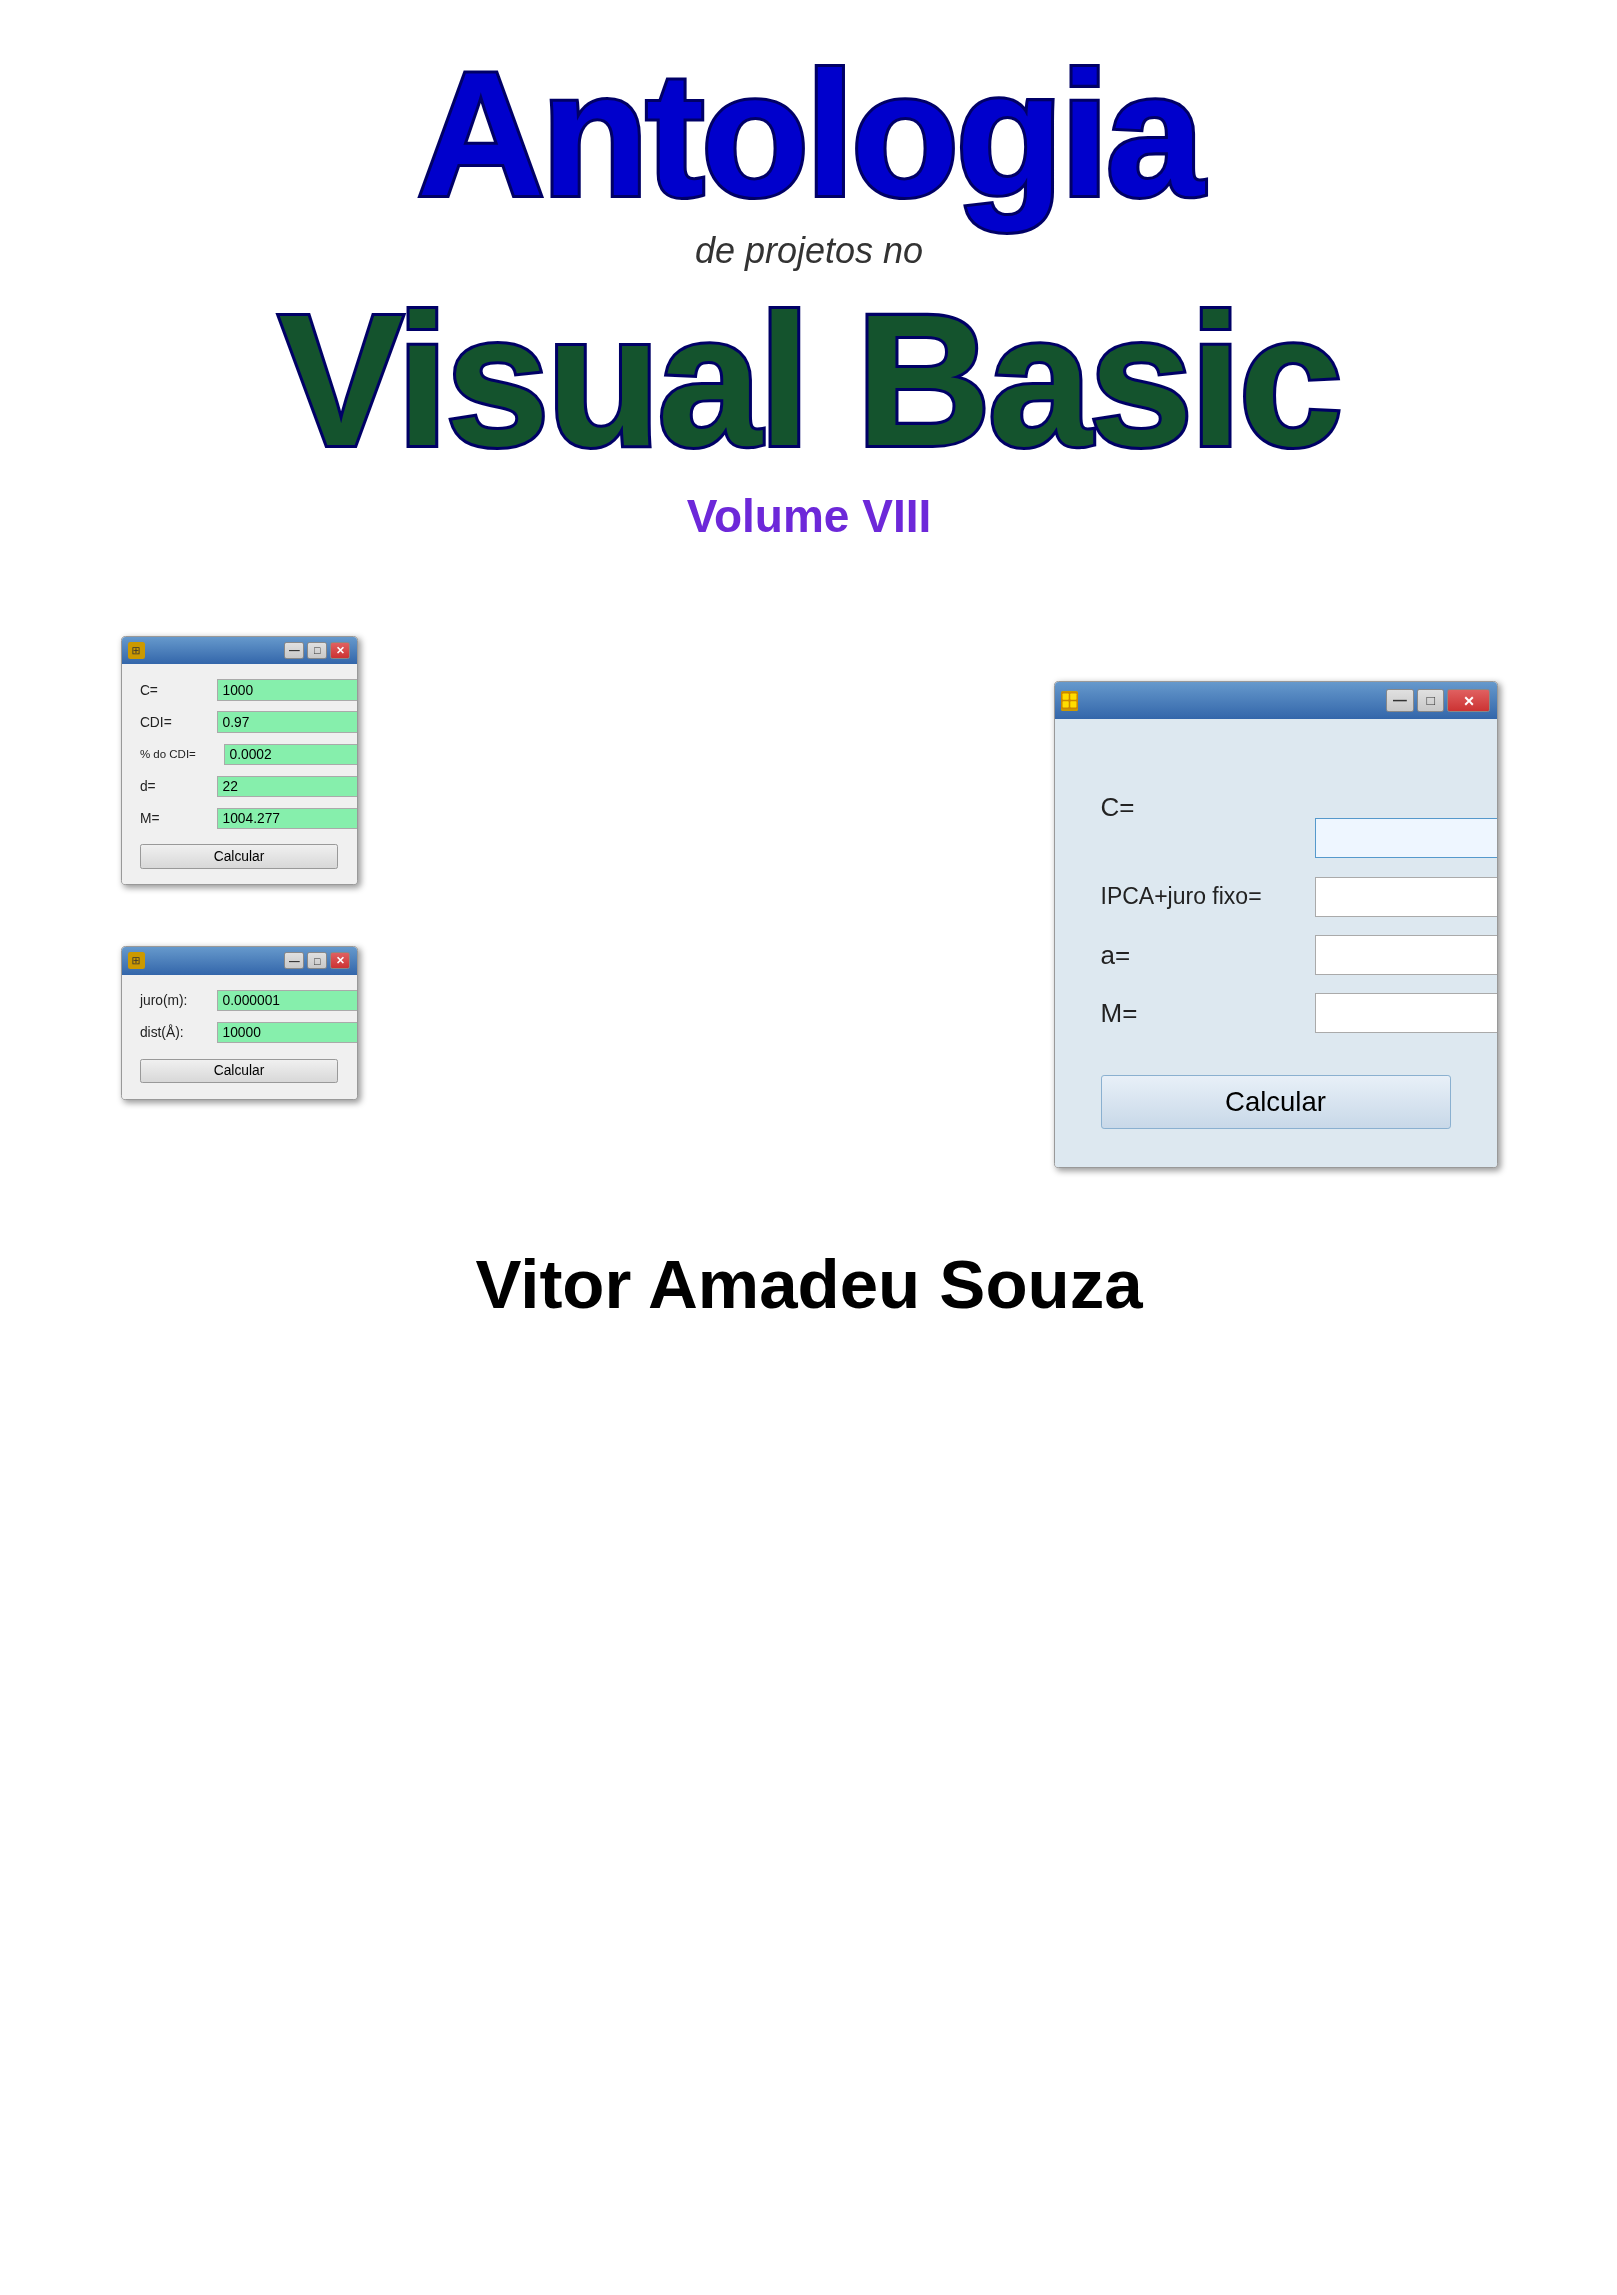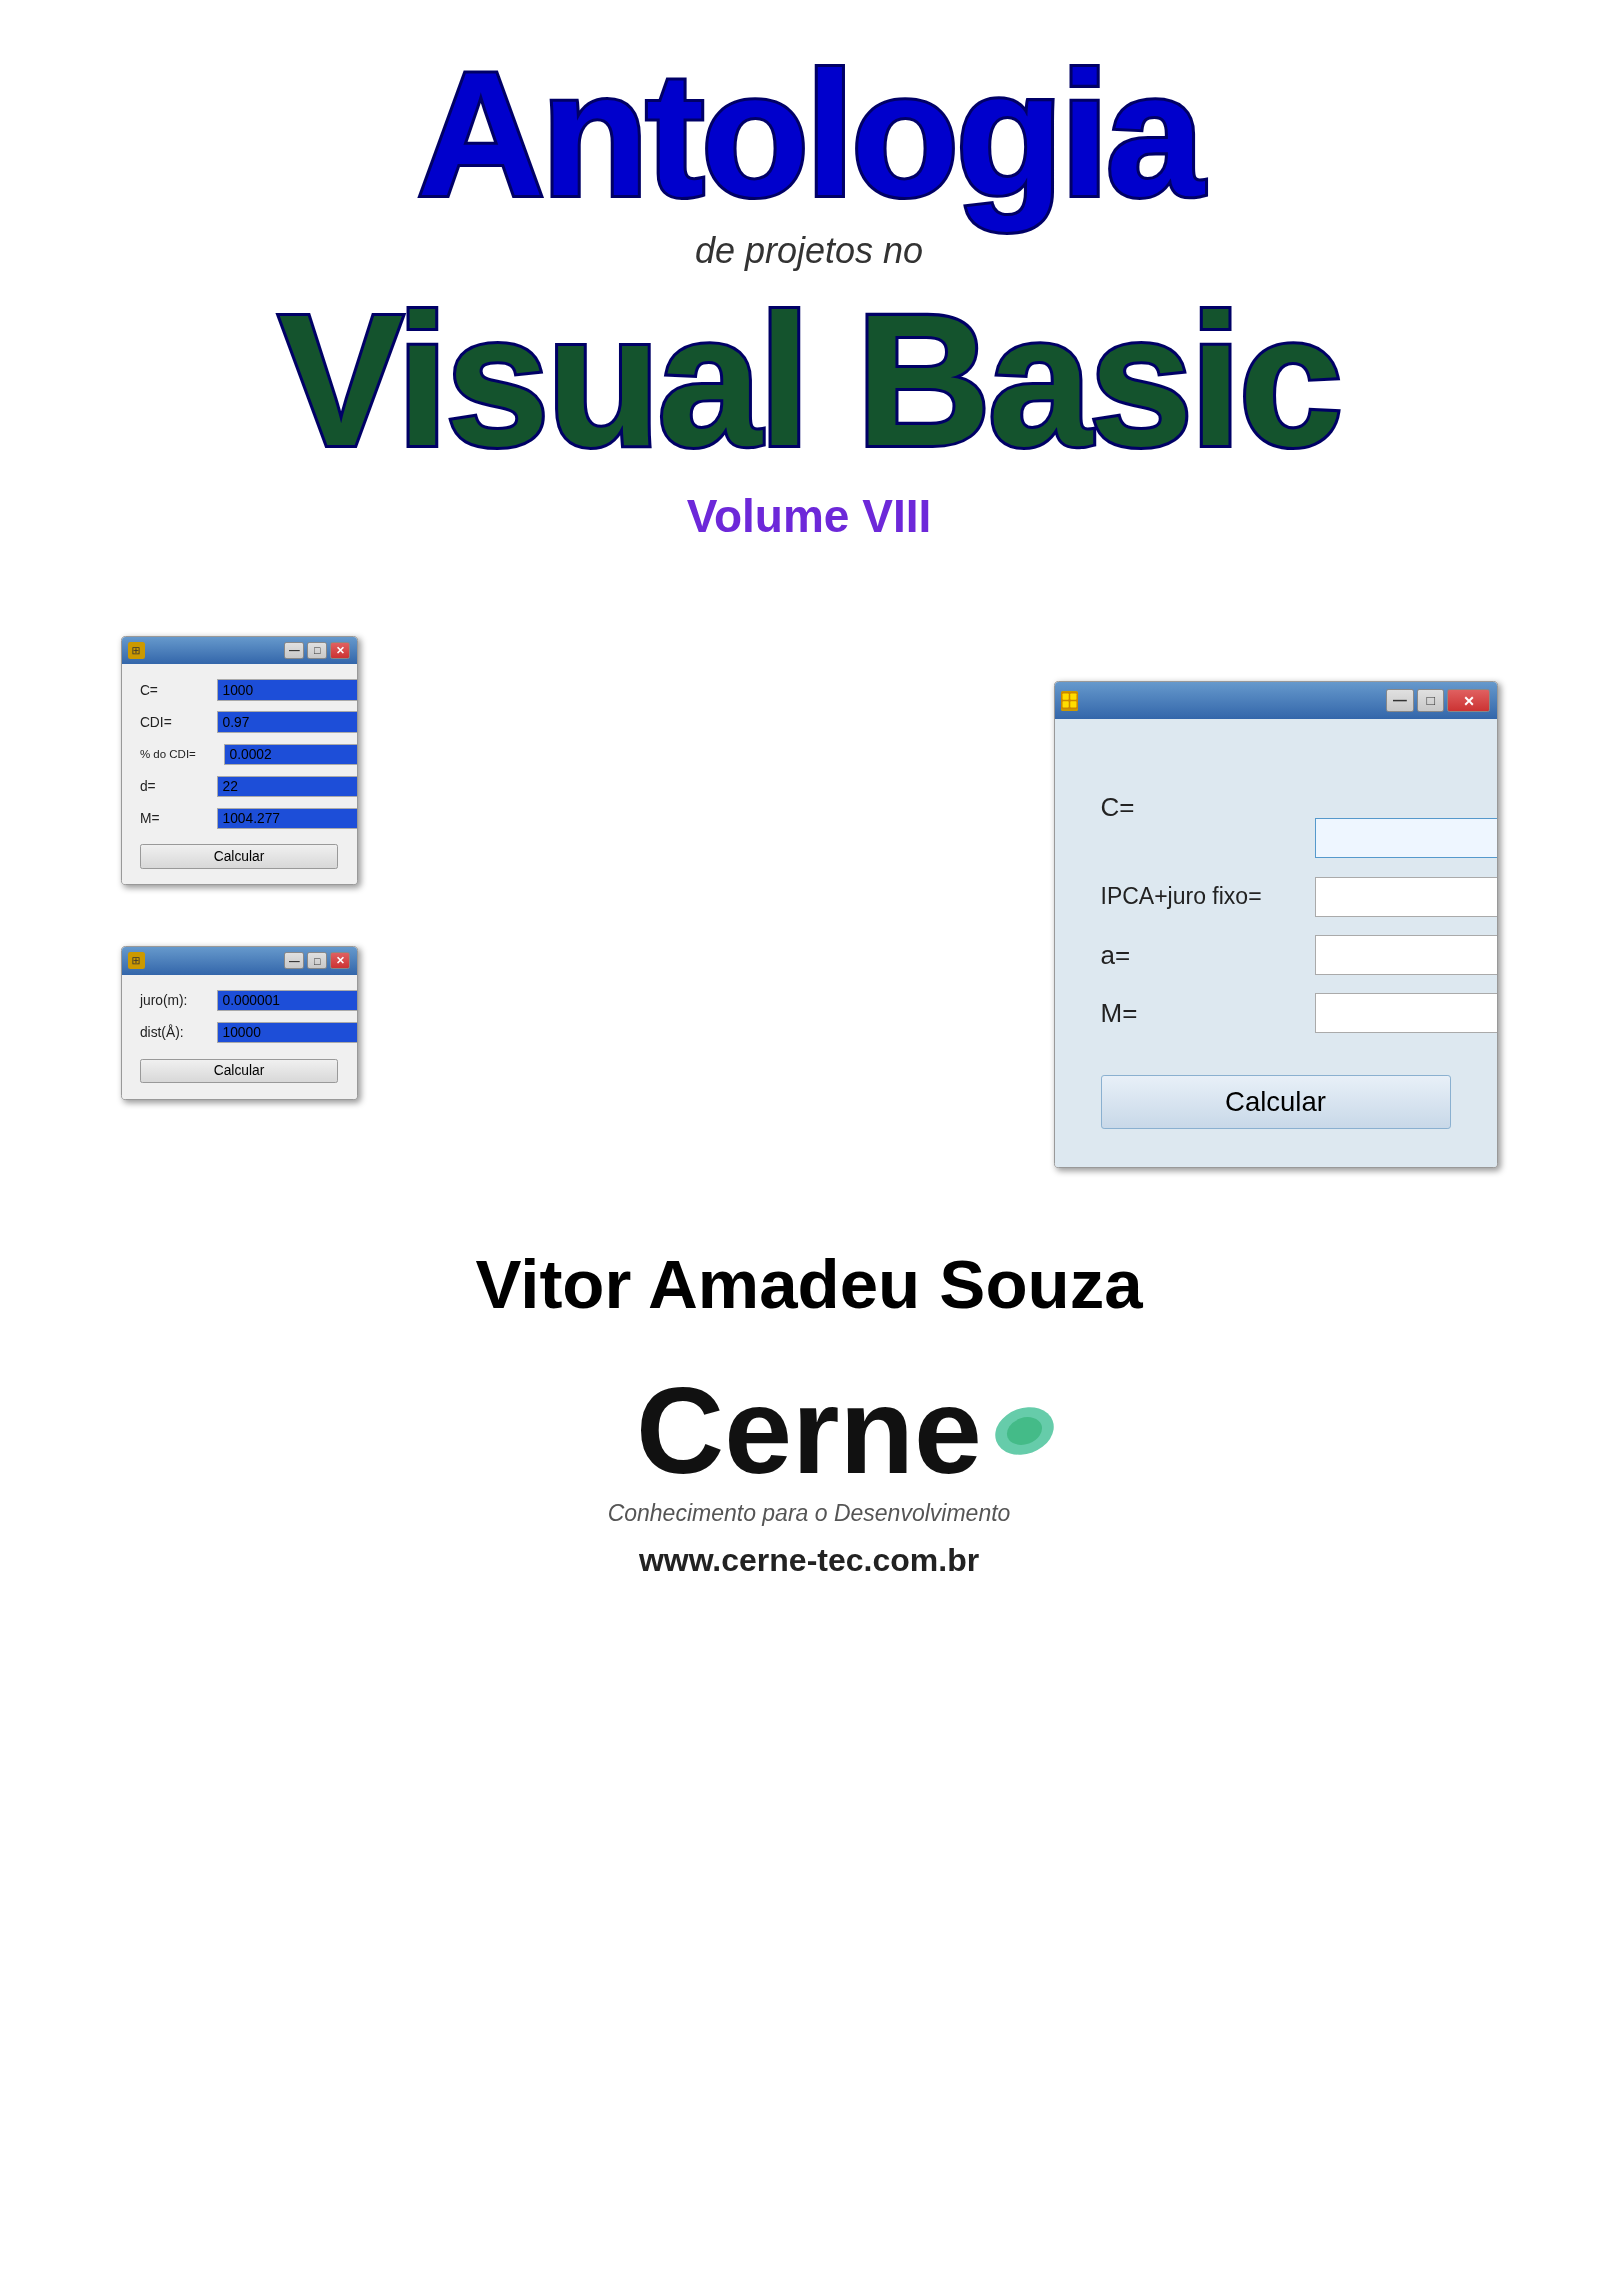--- a/index.html
+++ b/index.html
@@ -141,21 +141,21 @@
 
     .win-label {
       font-size: 17px;
       color: #222;
       width: 92px;
       flex-shrink: 0;
     }
 
     .win-input {
       border: 0.8px solid #aaa;
-      background: #1d4ed8;
+      background: #86efac;
       height: 26px;
       font-size: 15.3px;
       padding: 1.5px 4.6px;
       flex: 1;
     }
 
     .win-calc-btn {
       width: 100%;
       height: 29px;
       background: linear-gradient(to bottom, #f0f0f0, #d8d8d8);
@@ -418,26 +418,14 @@
       </div>
       <button class="win-calc-btn" style="height:54px; font-size:27.5px; margin-top:23px; background: linear-gradient(to bottom, #e8f0f8, #c8d8e8); border:1.5px solid #8ab0d0; border-radius:3.1px; width:100%; cursor:pointer;">Calcular</button>
     </div>
   </div>
 
 </div>
 
 <div class="author-section">
   <div class="author-name">Vitor Amadeu Souza</div>
 
-  <div class="cerne-logo">
-    <div class="cerne-logo-box">
-      <span class="cerne-text">Cerne</span>
-
-      <svg class="cerne-leaf leaf-svg" width="84" height="69" viewBox="0 0 110 90" style="position:absolute; right:-77px; top:50%; transform:translateY(-50%);">
-        <ellipse cx="55" cy="45" rx="50" ry="38" fill="#66ccaa" transform="rotate(-20 55 45)"></ellipse>
-        <ellipse cx="55" cy="45" rx="30" ry="22" fill="#44bb88" transform="rotate(-20 55 45)"></ellipse>
-      </svg>
-    </div>
-    <div class="cerne-tagline">Conhecimento para o Desenvolvimento</div>
-    <div class="cerne-url">www.cerne-tec.com.br</div>
-  </div>
 </div>
 
 
 </body></html>

